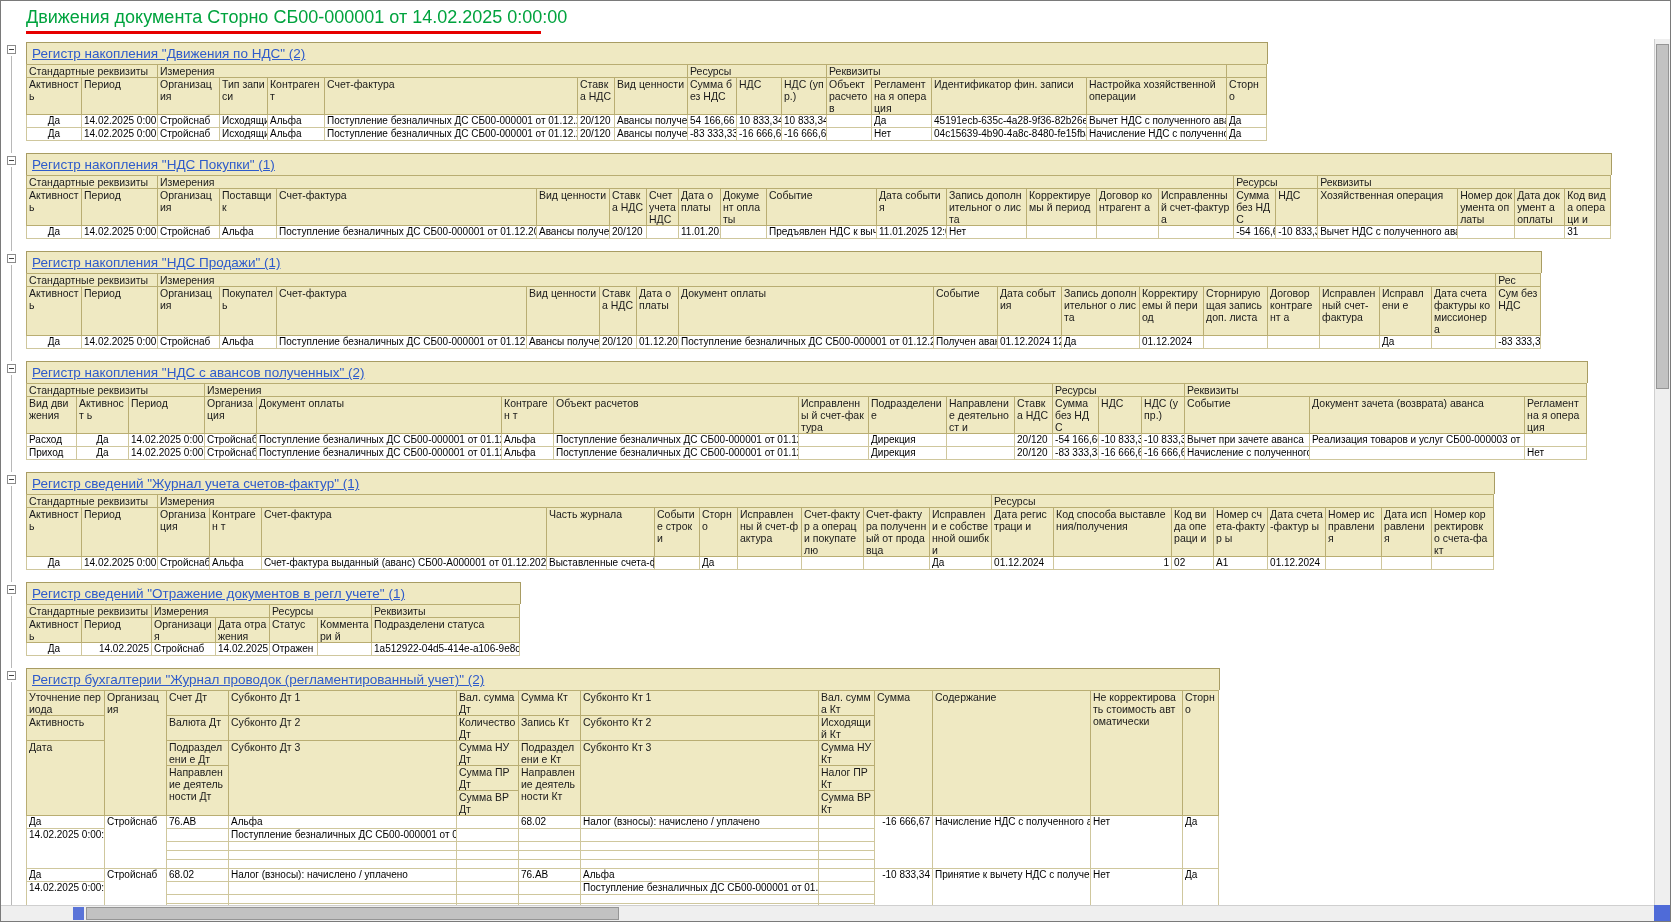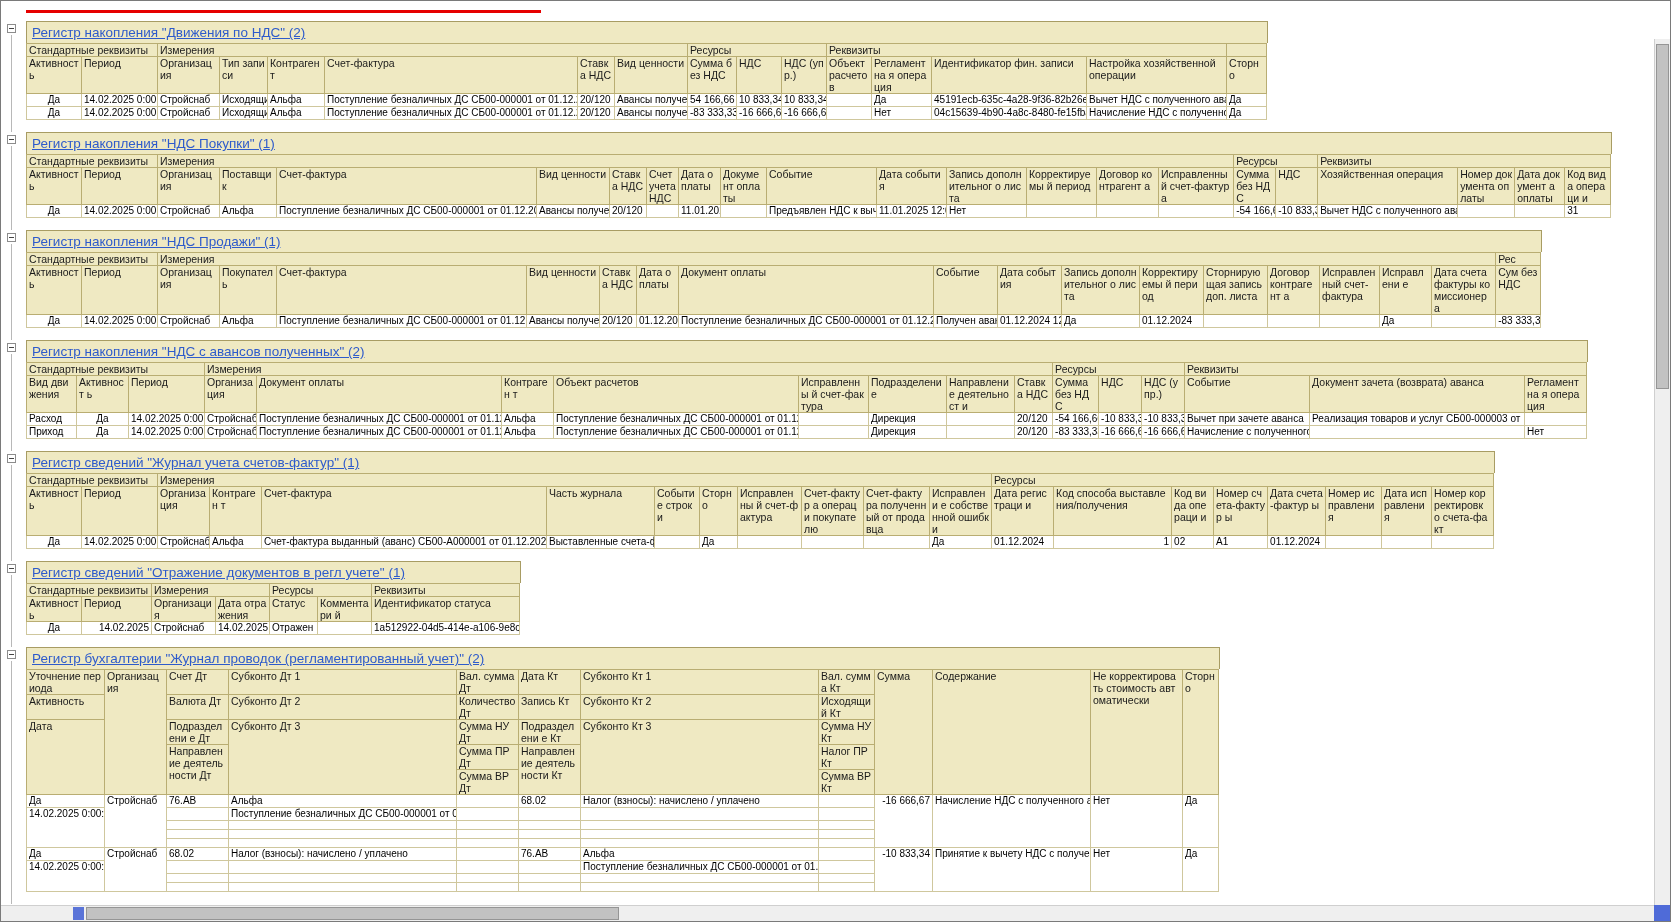--- a/index.html
+++ b/index.html
@@ -39,20 +39,21 @@
              background:#efefef; border-left:1px solid #cfcfcf; }
   .vthumb  { position:absolute; left:1px; top:5px; width:13px; height:345px;
              background:#c2c2c2; border:1px solid #959595; }
   .corner  { position:absolute; right:0; bottom:0; width:16px; height:16px; background:#4f6bd8; }
 </style>
 </head>
 <body>
 
 <div class="screen">
   <div class="content">
+    <div class="main-title">Движения документа Сторно СБ00-000001 от 14.02.2025 0:00:00</div>
     <div class="title-underline"></div>
     <div id="registers">
         <div class="sec">
           <span class="exp">
             <i></i>
           </span>
           <span class="vline"></span>
           <div class="strip" style="width: 1242px;"><span class="ttl">Регистр накопления "Движения по НДС" (2)</span></div>
           <table class="tbl" style="width: 1240px;">
             <colgroup>
@@ -514,21 +515,21 @@
                 <th colspan="2">Ресурсы</th>
                 <th colspan="1">Реквизиты</th>
               </tr>
               <tr>
                 <th>Активност ь</th>
                 <th>Период</th>
                 <th>Организация</th>
                 <th>Дата отражения</th>
                 <th>Статус</th>
                 <th>Комментари й</th>
-                <th>Идентификатор статуса</th>
+                <th>Подразделени статуса</th>
               </tr>
             </thead>
             <tbody>
               <tr>
                 <td class="ctr">Да</td>
                 <td class="num">14.02.2025</td>
                 <td>Стройснаб</td>
                 <td>14.02.2025</td>
                 <td>Отражен</td>
                 <td></td>
@@ -558,21 +559,21 @@
               <col style="width: 92px;">
               <col style="width: 36px;">
             </colgroup>
             <thead>
               <tr>
                 <th>Уточнение периода</th>
                 <th rowspan="5">Организация</th>
                 <th>Счет Дт</th>
                 <th>Субконто Дт 1</th>
                 <th>Вал. сумма Дт</th>
-                <th>Дата Кт</th>
+                <th>Сумма Кт</th>
                 <th>Субконто Кт 1</th>
                 <th>Вал. сумма Кт</th>
                 <th rowspan="5">Сумма</th>
                 <th rowspan="5">Содержание</th>
                 <th rowspan="5">Не корректировать стоимость автоматически</th>
                 <th rowspan="5">Сторно</th>
               </tr>
               <tr>
                 <th>Активность</th>
                 <th>Валюта Дт</th>

